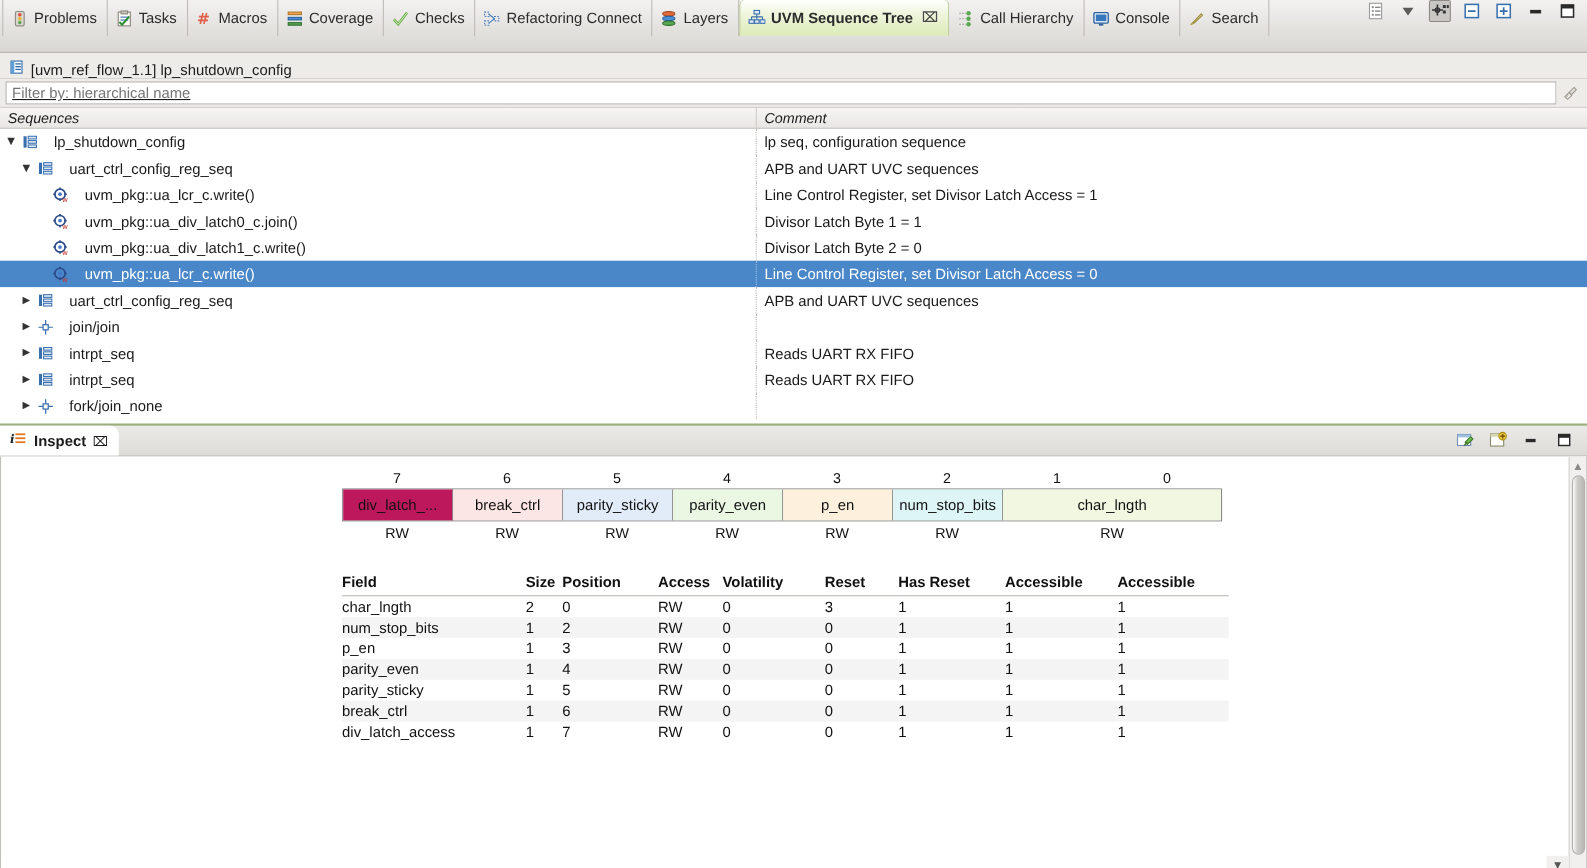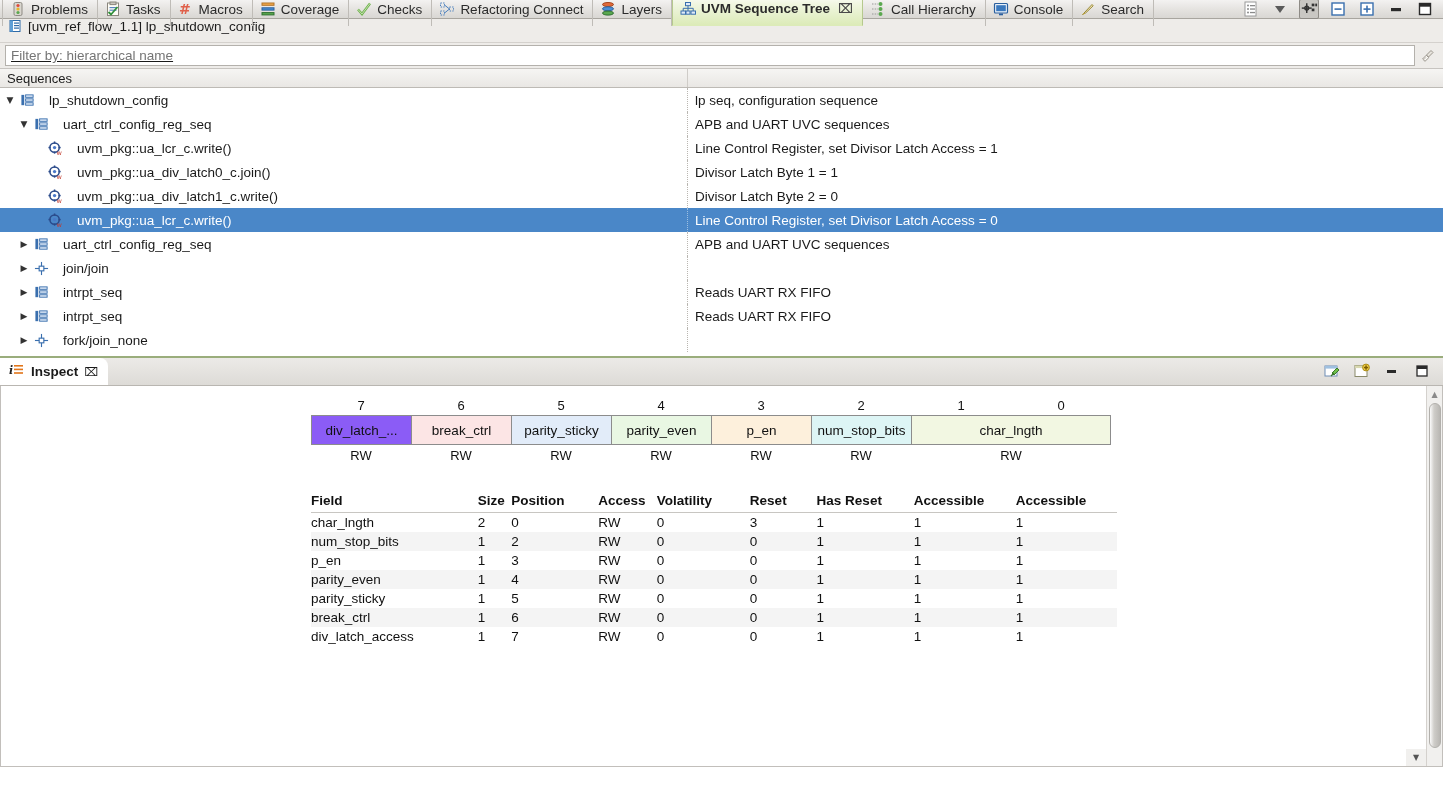--- a/index.html
+++ b/index.html
@@ -9,25 +9,25 @@
     overflow: hidden;
     background: #ffffff;
     font-family: "Liberation Sans", sans-serif;
     font-size: 13px;
     color: #1a1a1a;
   }
 
   
   .tabbar {
     position: relative;
-    height: 19px;
+    height: 48px;
     background: linear-gradient(to bottom, #f3f2f1 0%, #e4e2df 55%, #d9d7d3 100%);
     border-bottom: 1px solid #a8a59f;
     display: flex;
-    align-items: center;
+    align-items: flex-start;
     padding-left: 2px;
   }
   .tab {
     display: flex;
     align-items: center;
     gap: 5px;
     padding: 0 9px 0 7px;
     height: 33px;
     border-right: 1px solid #bfbcb7;
     cursor: default;
@@ -66,21 +66,21 @@
   .tbbtn.pressed {
     background: #c9c7c3;
     border: 1px solid #8e8b86;
     border-radius: 2px;
   }
 
   
   .viewtitle {
     height: 24px;
     display: flex;
-    align-items: flex-start;
+    align-items: flex-end;
     gap: 6px;
     padding-left: 8px;
     background: #eeece9;
     border-bottom: 1px solid #d4d1cd;
     font-size: 13.5px;
     color: #1b1b1b;
   }
 
   
   .filterrow {
@@ -122,20 +122,21 @@
     background: linear-gradient(to bottom,#f6f5f3 0%,#e9e7e4 100%);
     border-bottom: 1px solid #bdbab5;
     font-size: 13px;
     color: #1b1b1b;
   }
   .treehdr .hcell {
     display: flex; align-items: center;
     padding-left: 7px;
     border-right: 1px solid #cfccc8;
     height: 100%;
+    font-style: italic;
   }
   .hcell.c1 { width: 688px; }
   .hcell.c2 { flex: 1 1 auto; border-right: none; }
 
   .trow {
     display: flex;
     height: 24px;
     align-items: center;
     font-size: 13.5px;
   }
@@ -499,20 +500,21 @@
       <path d="M11 2.5 L13 4.5 L8.5 9 L6.5 7 Z" fill="#e7e4dd" stroke="#9a958c"></path>
       <path d="M6.3 7.2 L8.8 9.7 L5 13.3 L2.6 11 Z" fill="#fbfaf7" stroke="#9a958c"></path>
       <line x1="3.6" y1="11.8" x2="6" y2="9.3" stroke="#b8b3a9"></line>
     </svg>
   </div>
 </div>
 
 <div class="treewrap">
   <div class="treehdr">
     <div class="hcell c1">Sequences</div>
+    <div class="hcell c2">Comment</div>
   </div>
   <div id="tree-host">
       <div class="trow">
         <div class="cname" style="padding-left: 4px;">
           <span class="twist">▼</span>
           <span class="ticon"><svg width="15" height="15" viewBox="0 0 16 16">
               <rect x="1.5" y="2" width="3" height="11" fill="#3a6fae"></rect>
               <rect x="6" y="2" width="8" height="2.6" fill="#dfeaf7" stroke="#3a6fae"></rect>
               <rect x="6" y="6.2" width="8" height="2.6" fill="#dfeaf7" stroke="#3a6fae"></rect>
               <rect x="6" y="10.4" width="8" height="2.6" fill="#dfeaf7" stroke="#3a6fae"></rect>
@@ -723,21 +725,21 @@
             <div>7</div>
             <div>6</div>
             <div>5</div>
             <div>4</div>
             <div>3</div>
             <div>2</div>
             <div>1</div>
             <div>0</div>
           </div>
         <div class="bfcells" id="bitcells-host">
-            <div class="bfcell" style="flex: 1 1 0px; background: #8b5cf6;">div_latch_...</div>
+            <div class="bfcell" style="flex: 1 1 0px; background: #be185d;">div_latch_...</div>
             <div class="bfcell" style="flex: 1 1 0px; background: rgb(252, 229, 229);">break_ctrl</div>
             <div class="bfcell" style="flex: 1 1 0px; background: rgb(226, 236, 249);">parity_sticky</div>
             <div class="bfcell" style="flex: 1 1 0px; background: rgb(233, 247, 227);">parity_even</div>
             <div class="bfcell" style="flex: 1 1 0px; background: rgb(253, 240, 220);">p_en</div>
             <div class="bfcell" style="flex: 1 1 0px; background: rgb(221, 245, 245);">num_stop_bits</div>
             <div class="bfcell" style="flex: 2 1 0px; background: rgb(242, 247, 226);">char_lngth</div>
           </div>
         <div class="bfrw" id="bitrw-host">
             <div style="flex: 1 1 0px;">RW</div>
             <div style="flex: 1 1 0px;">RW</div>

